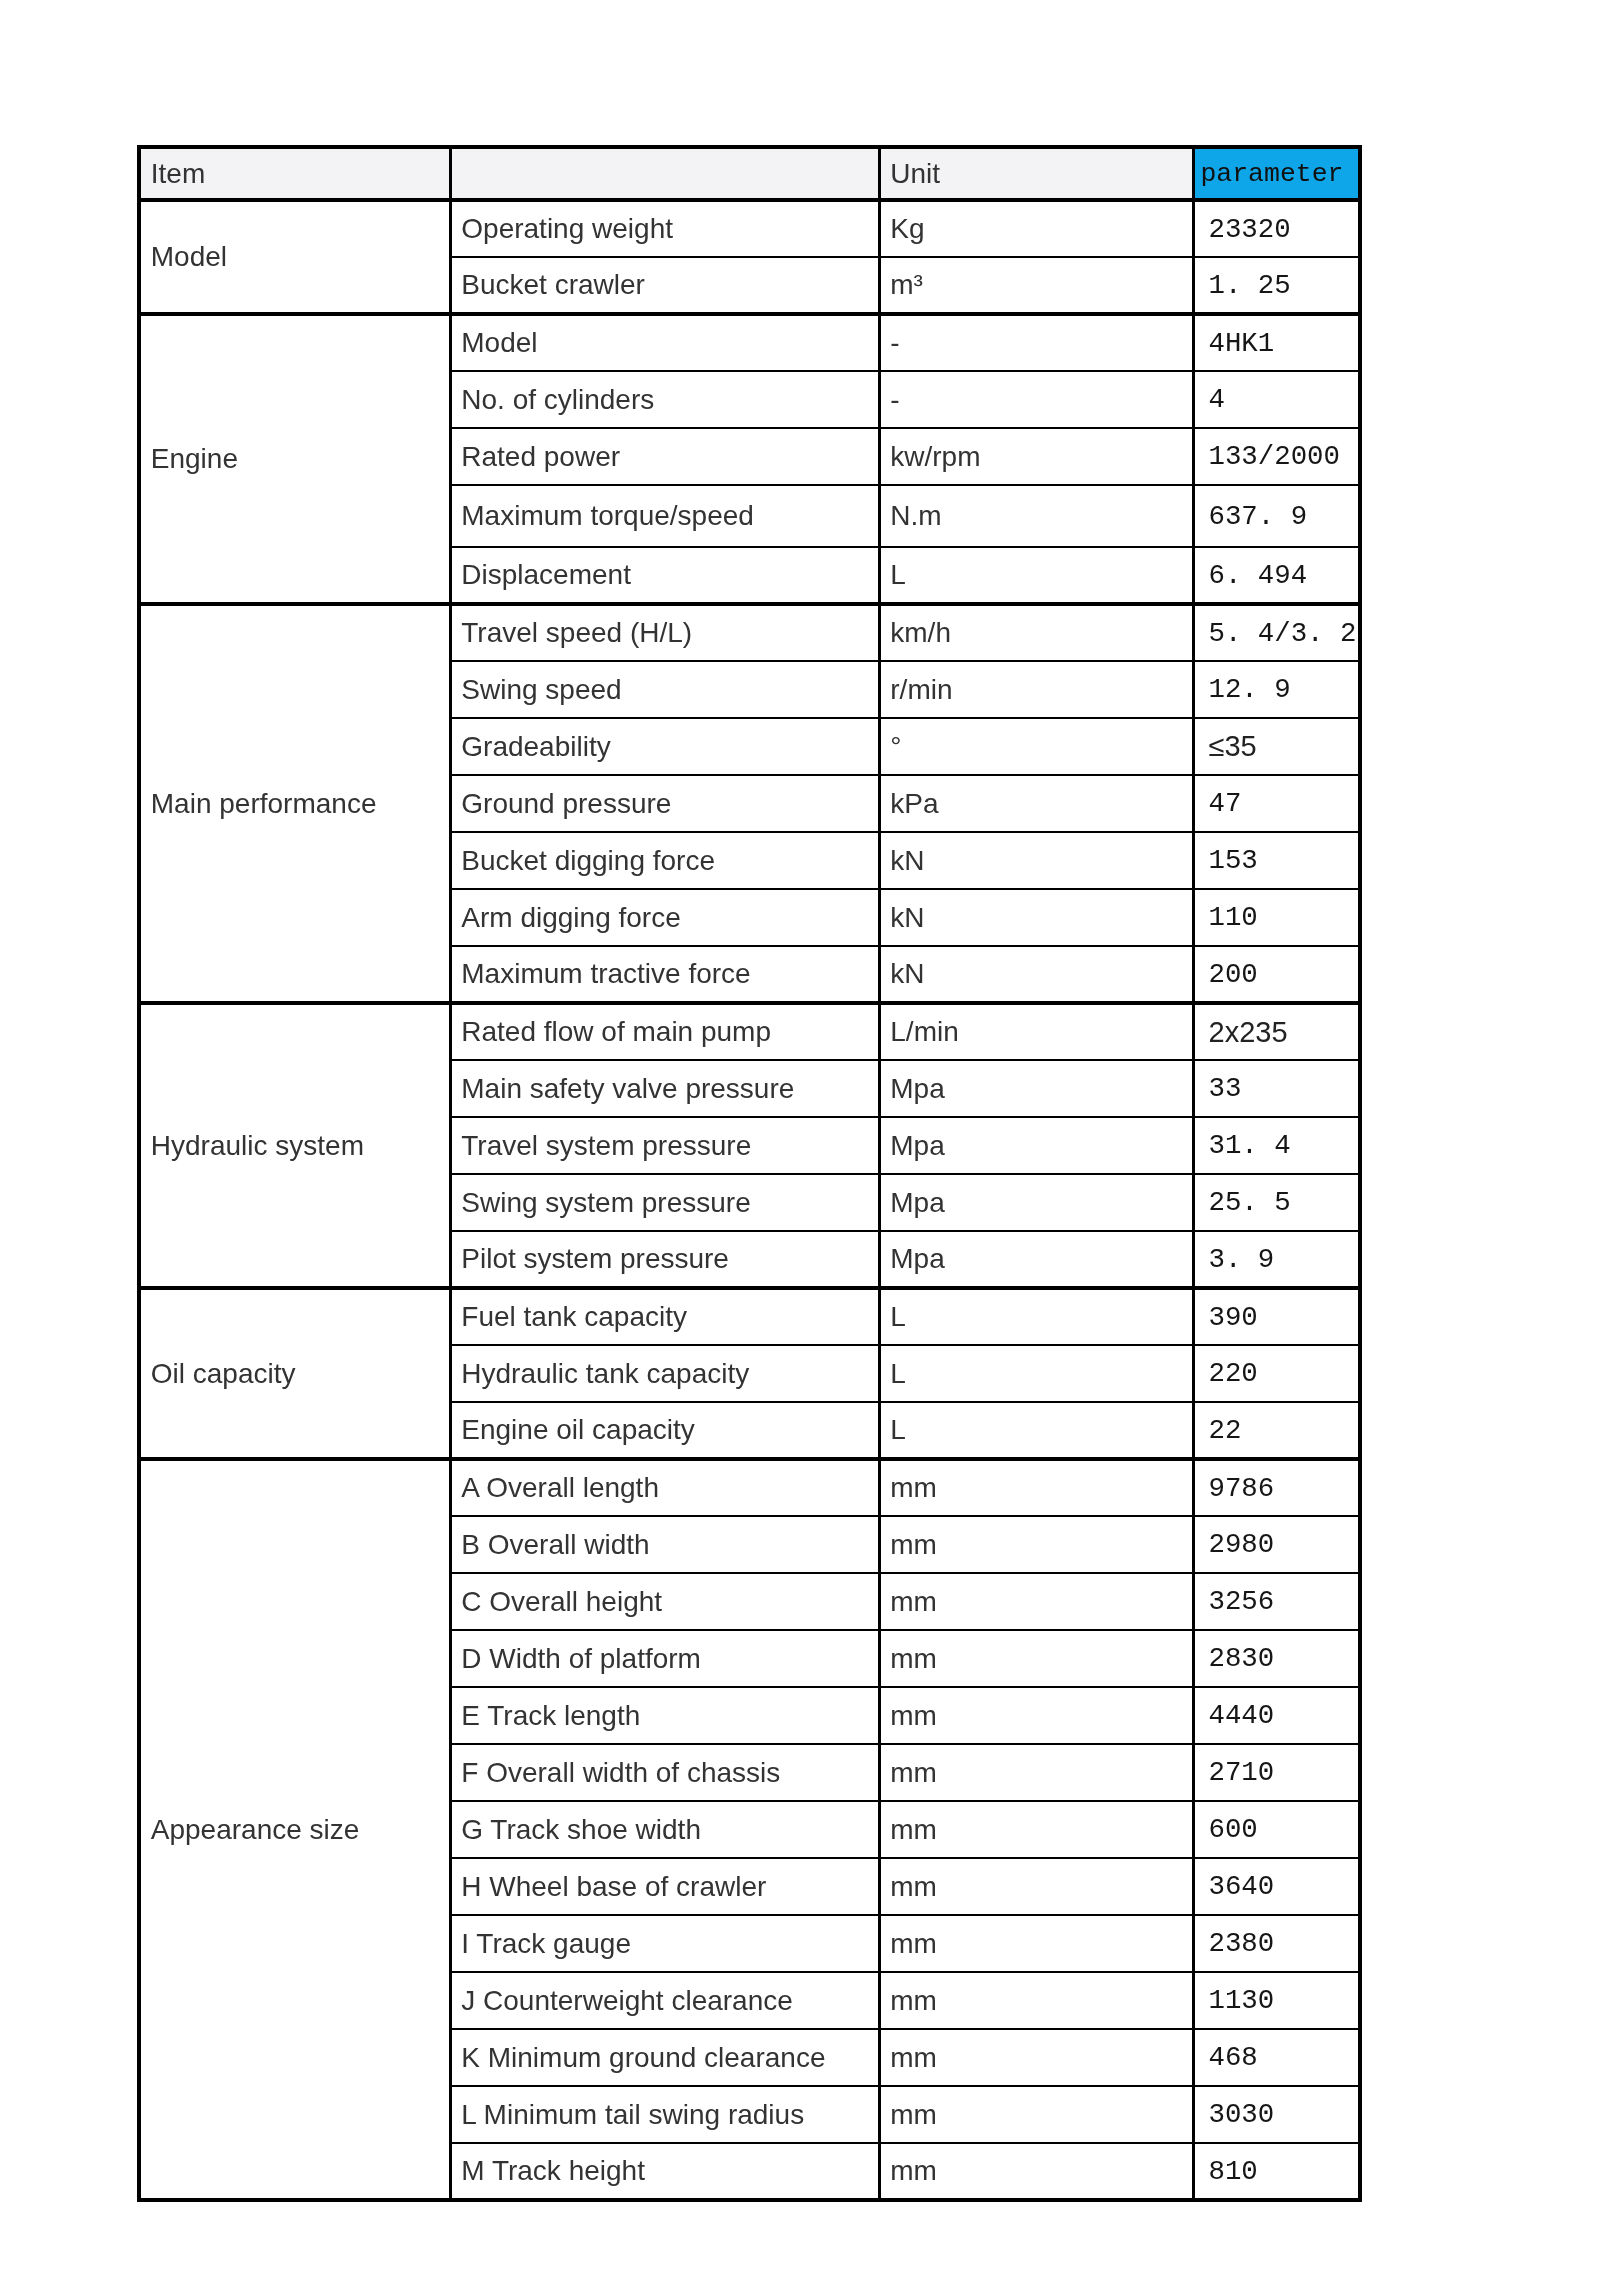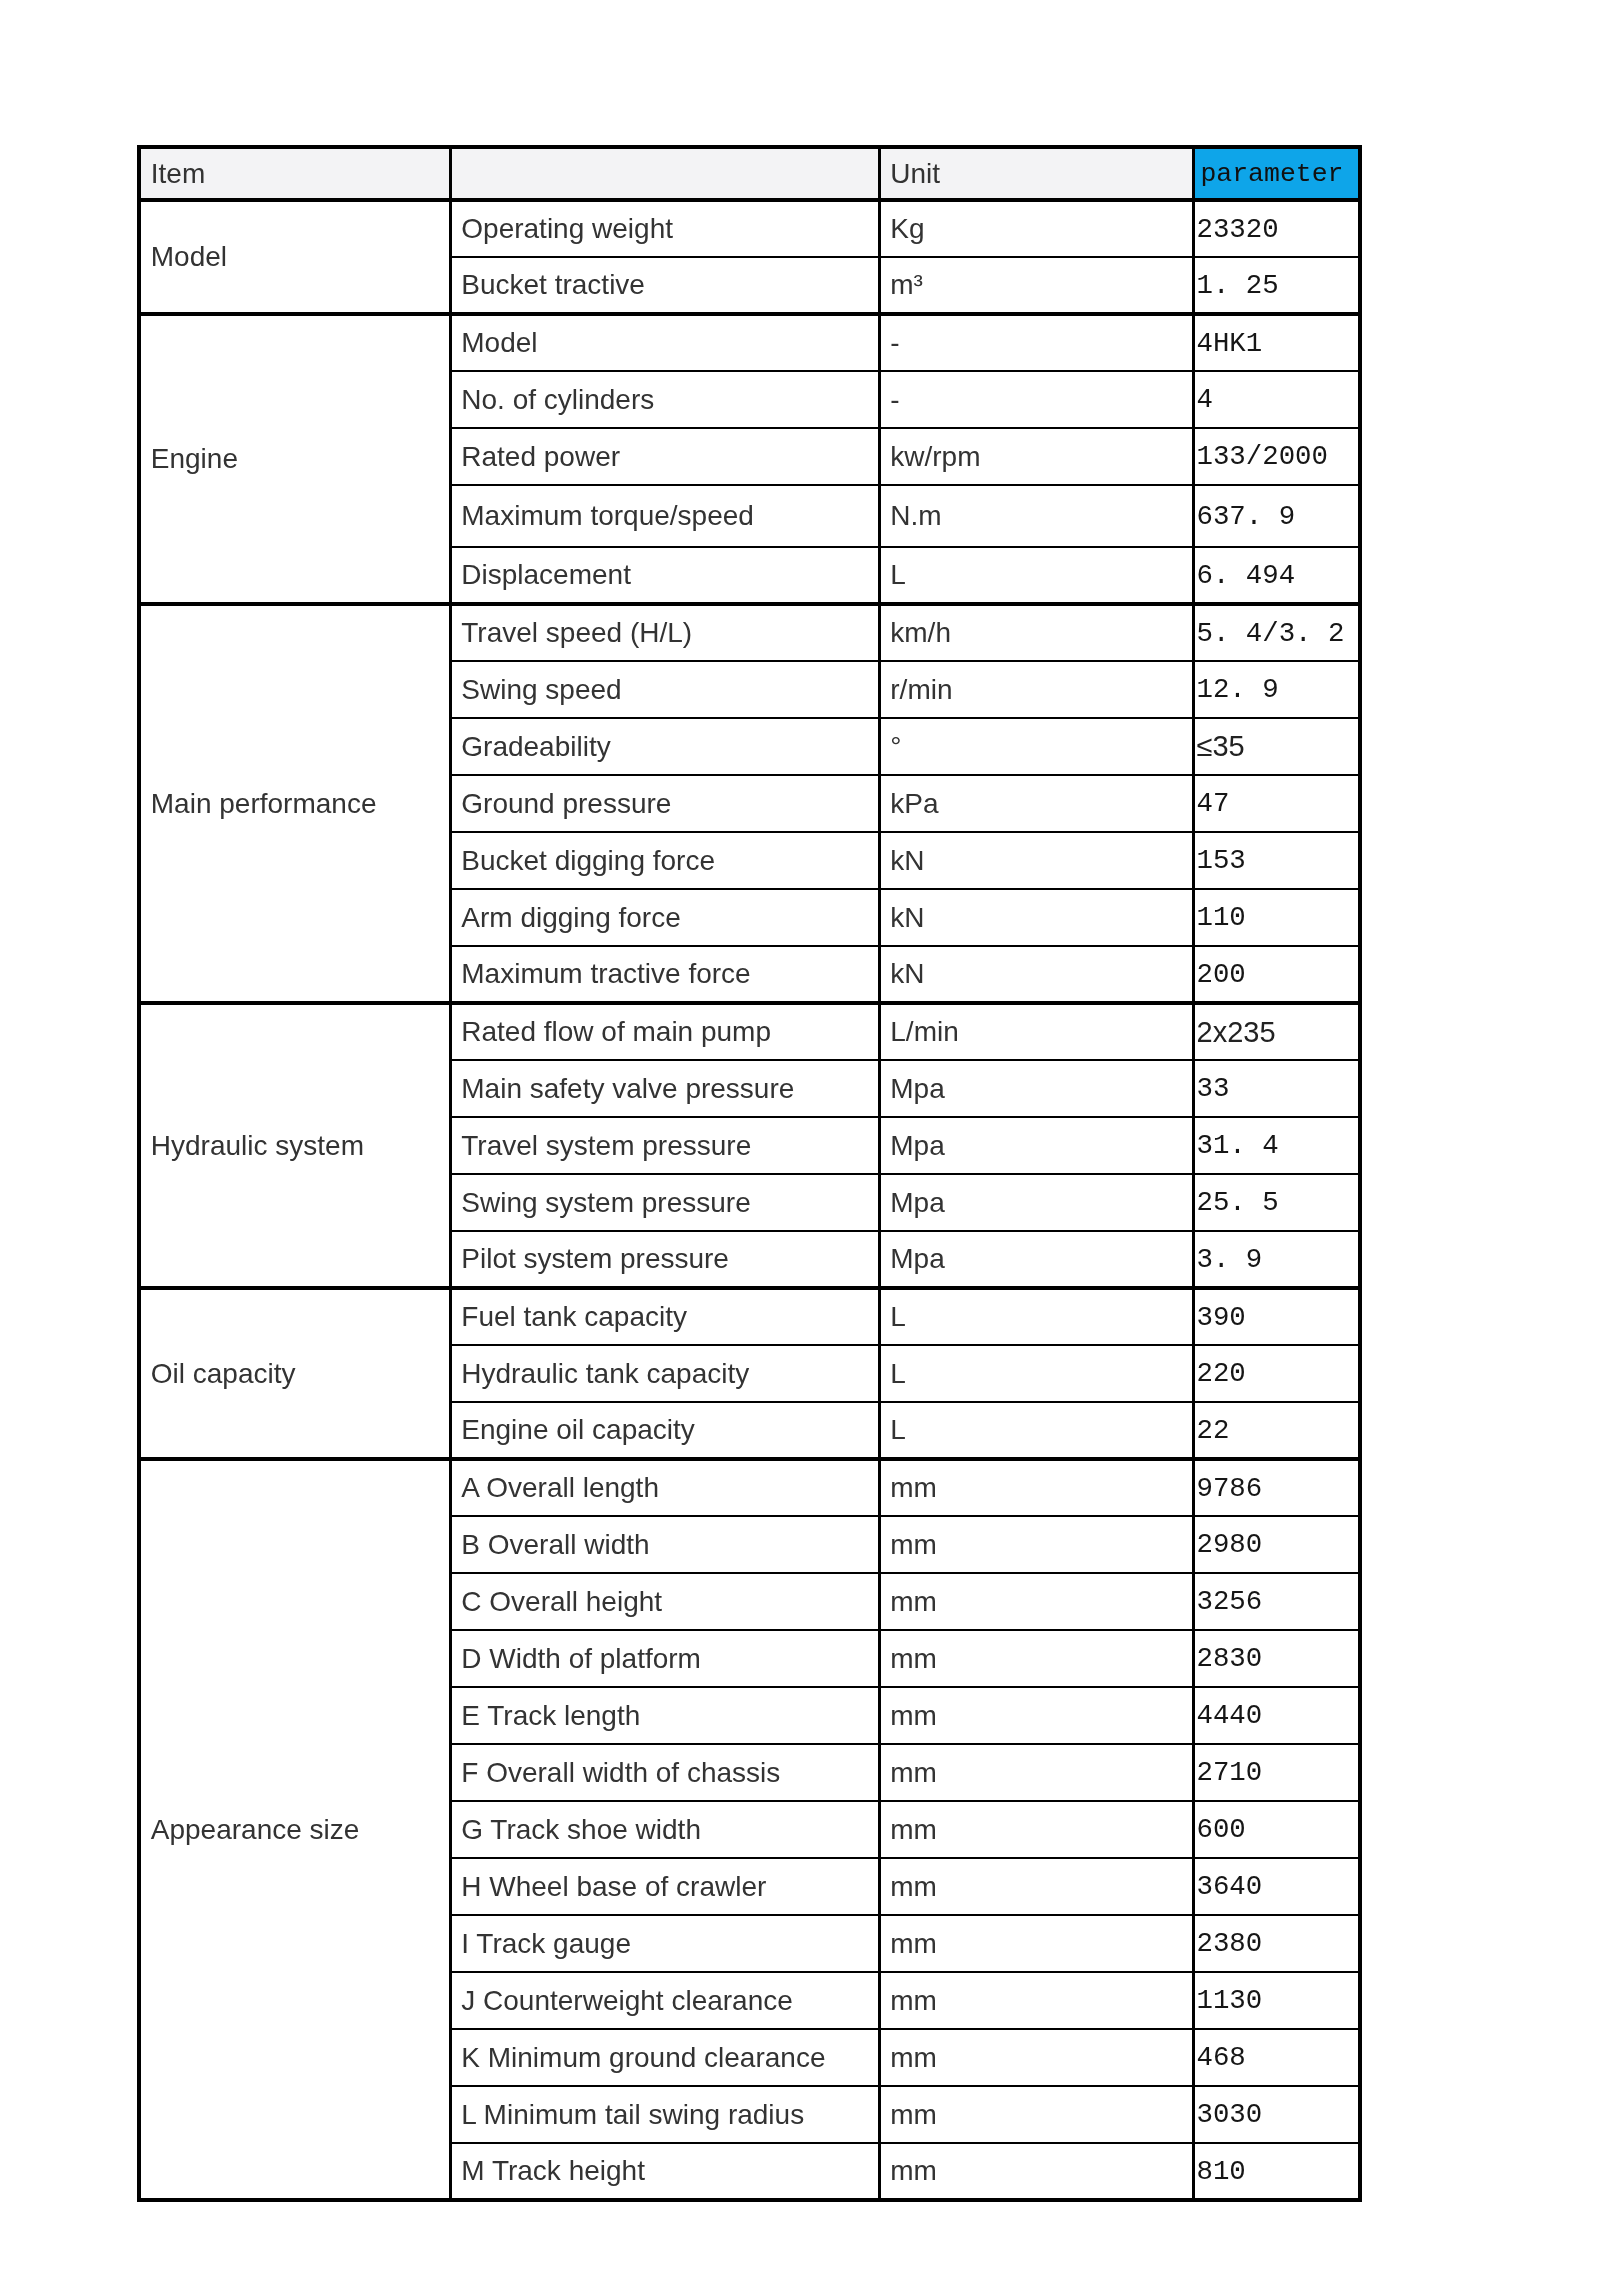--- a/index.html
+++ b/index.html
@@ -66,21 +66,21 @@
   }
   td.spec-name, td.unit {
     font-size: 28px;
     color: #333333;
     background: #ffffff;
   }
   td.value {
     font-family: "Liberation Mono", monospace;
     font-size: 27.4px;
     color: #161616;
-    padding-left: 2px;
+    padding-left: 14px;
     background: #ffffff;
   }
   td.value.sans {
     font-family: "Liberation Sans", sans-serif;
     font-size: 29px;
     color: #222222;
   }
   tbody tr.group-start td {
     border-top: 4.9px solid #000;
   }
@@ -105,21 +105,21 @@
       </tr>
     </thead>
     <tbody id="spec-body">
         <tr class="group-start">
           <td rowspan="2" class="group">Model</td>
           <td class="spec-name">Operating weight</td>
           <td class="unit">Kg</td>
           <td class="value">23320</td>
         </tr>
         <tr>
-          <td class="spec-name">Bucket tractive</td>
+          <td class="spec-name">Bucket crawler</td>
           <td class="unit">m³</td>
           <td class="value">1. 25</td>
         </tr>
         <tr class="group-start">
           <td rowspan="5" class="group">Engine</td>
           <td class="spec-name">Model</td>
           <td class="unit">-</td>
           <td class="value">4HK1</td>
         </tr>
         <tr>

